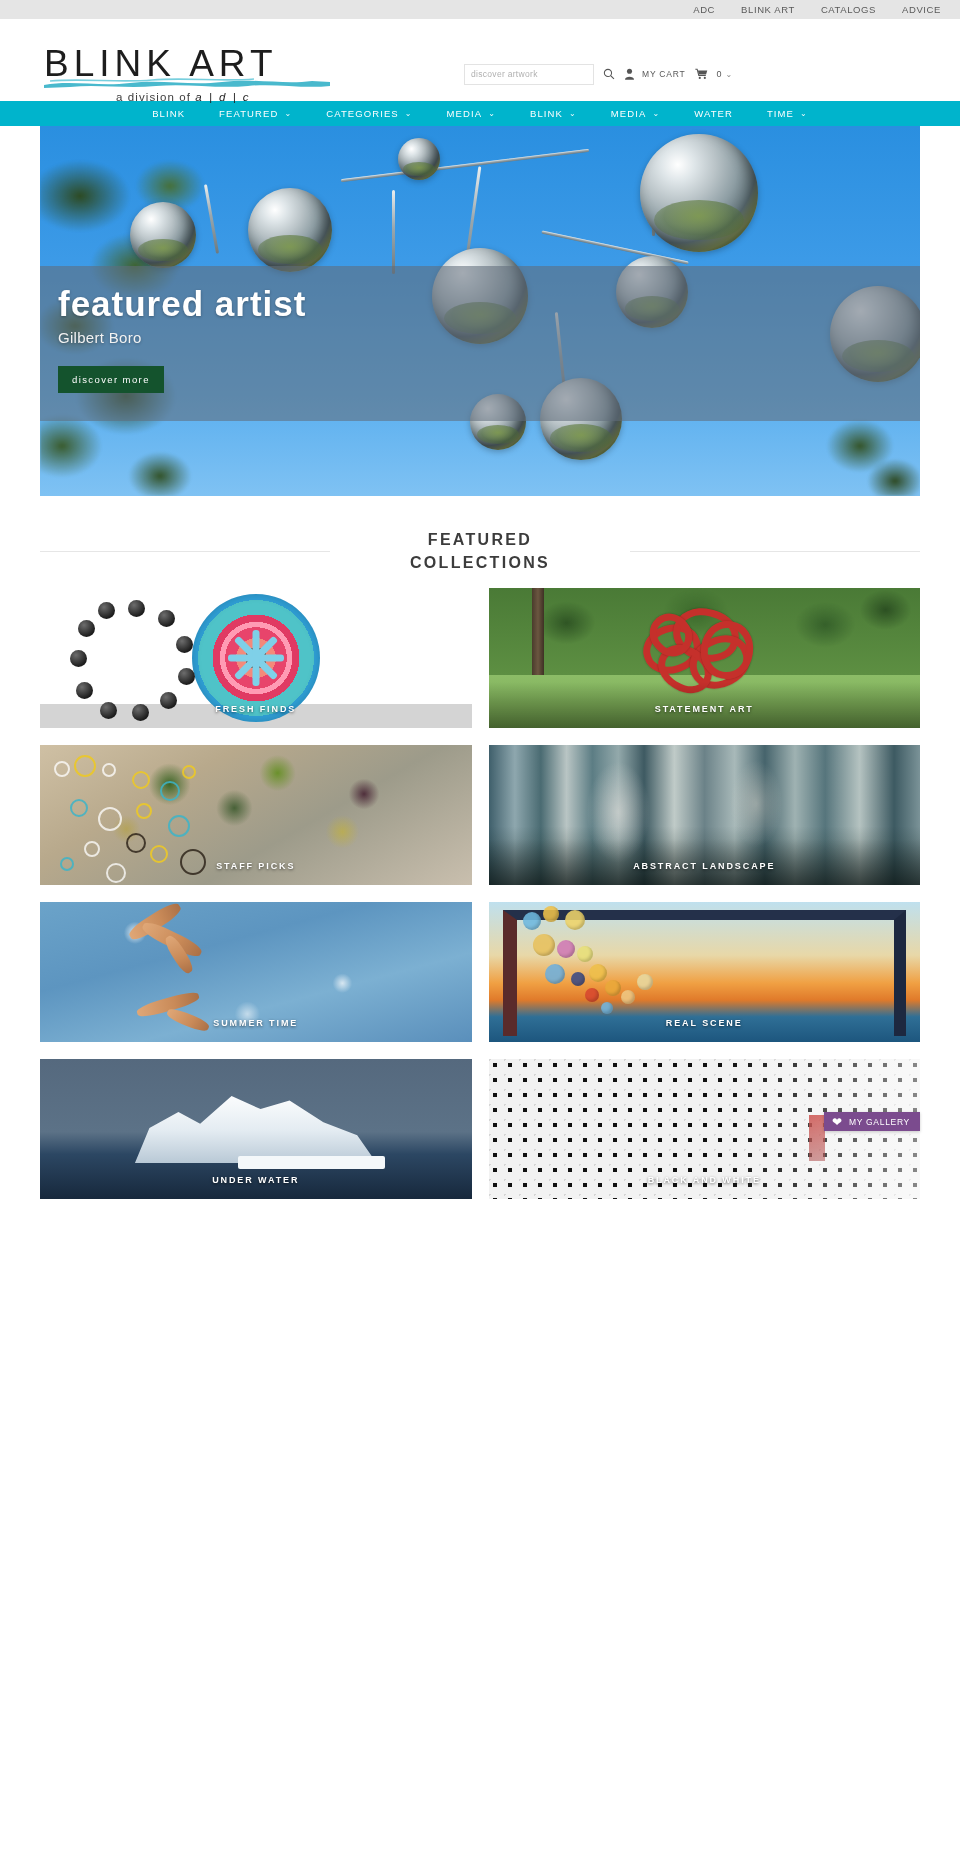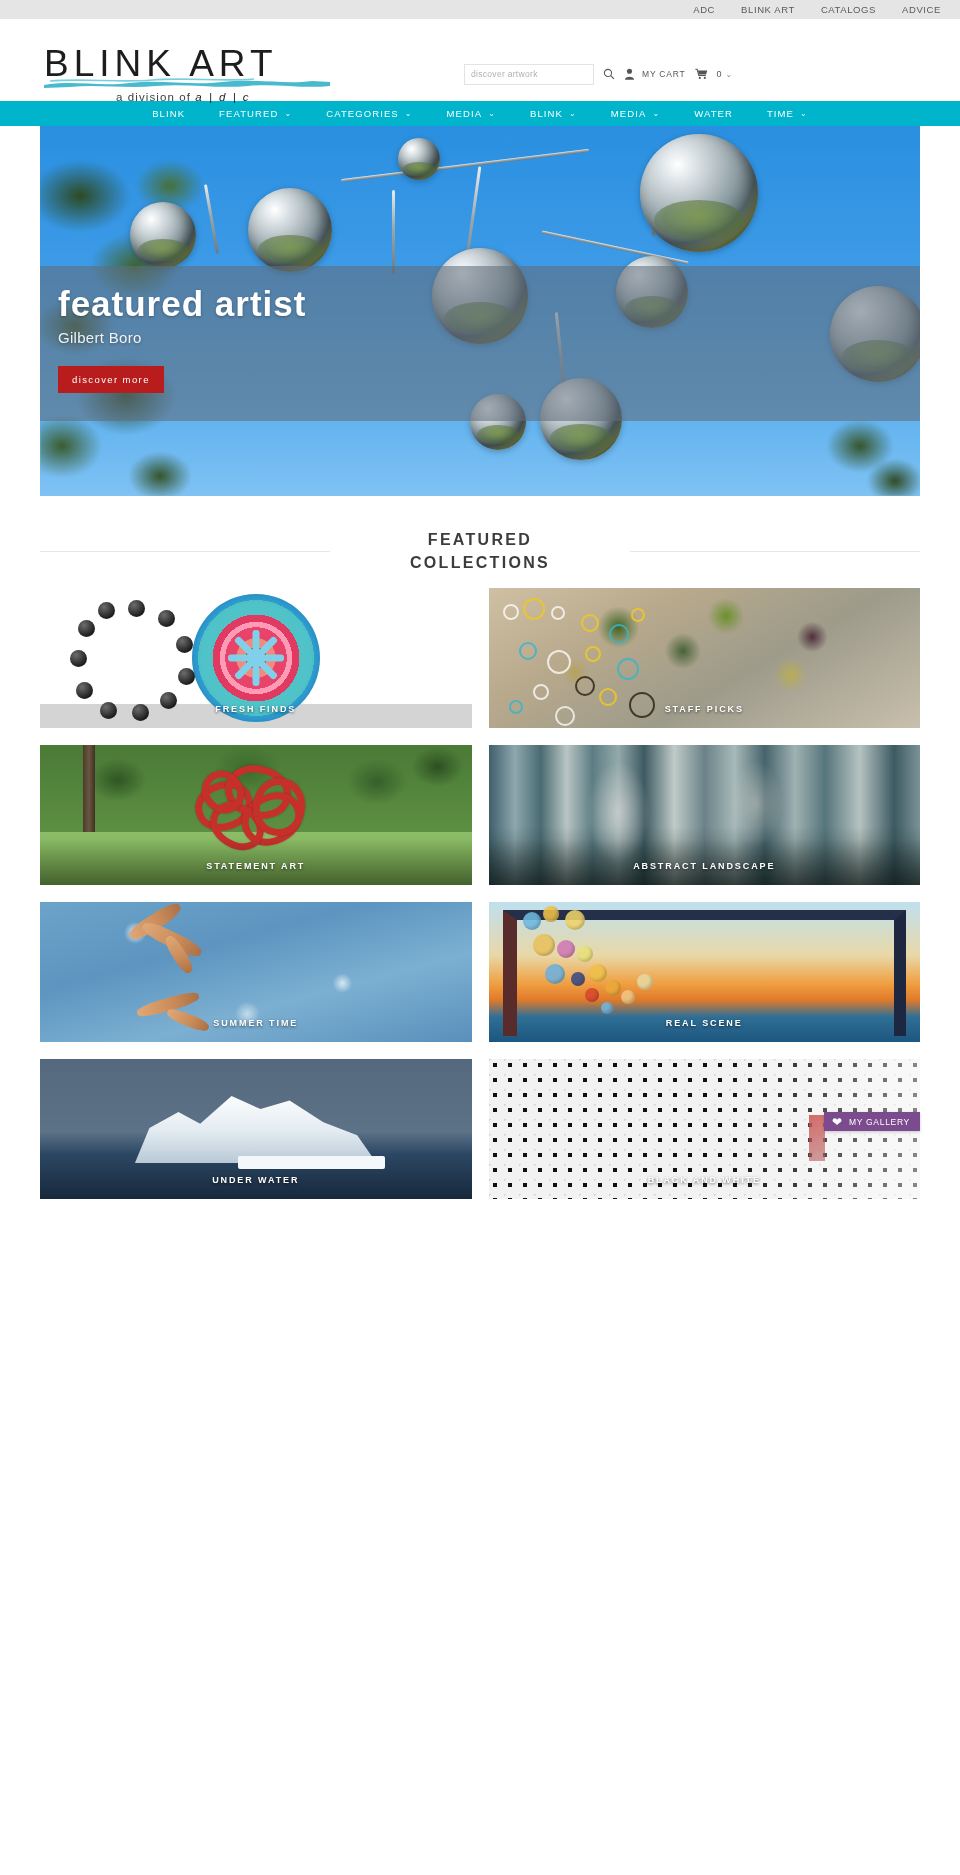--- a/index.html
+++ b/index.html
@@ -234,21 +234,21 @@
   .hero-sub {
     font-size: 15px;
     color: #f2f2f2;
     margin-top: 6px;
     letter-spacing: .3px;
     text-shadow: 0 1px 3px rgba(0,0,0,.3);
   }
   .hero-btn {
     display: inline-block;
     margin-top: 20px;
-    background: #b91c1c;
+    background: #14532d;
     color: #ffffff;
     font-size: 9.5px;
     letter-spacing: 1.4px;
     padding: 8px 14px;
     border: none;
     cursor: pointer;
     font-family: "Liberation Sans", sans-serif;
   }
 
   
@@ -629,20 +629,37 @@
         <div class="dot" style="left:92px;top:116px"></div>
         <div class="dot" style="left:60px;top:114px"></div>
         <div class="dot" style="left:36px;top:94px"></div>
         <div class="dot" style="left:30px;top:62px"></div>
         <div class="dot" style="left:38px;top:32px"></div>
       </div>
       <div class="tile-label">FRESH FINDS</div>
     </div>
 
     <div class="tile">
+      <div class="tile-art art-statement">
+        <div class="trees"></div>
+        <div class="trunk"></div>
+        <div class="knot">
+          <span style="left:0;top:18px;width:58px;height:48px;transform:rotate(-18deg)"></span>
+          <span style="left:30px;top:2px;width:66px;height:52px;transform:rotate(14deg)"></span>
+          <span style="left:46px;top:30px;width:62px;height:50px;transform:rotate(-26deg)"></span>
+          <span style="left:14px;top:40px;width:56px;height:44px;transform:rotate(32deg)"></span>
+          <span style="left:58px;top:14px;width:52px;height:58px;transform:rotate(8deg)"></span>
+          <span style="left:6px;top:8px;width:44px;height:40px;transform:rotate(48deg)"></span>
+        </div>
+      </div>
+      <div class="tile-scrim"></div>
+      <div class="tile-label">STATEMENT ART</div>
+    </div>
+
+    <div class="tile">
       <div class="tile-art art-staff">
         <div class="ring" style="left:14px;top:16px;width:16px;height:16px"></div>
         <div class="ring y" style="left:34px;top:10px;width:22px;height:22px"></div>
         <div class="ring" style="left:62px;top:18px;width:14px;height:14px"></div>
         <div class="ring y" style="left:92px;top:26px;width:18px;height:18px"></div>
         <div class="ring c" style="left:120px;top:36px;width:20px;height:20px"></div>
         <div class="ring y" style="left:142px;top:20px;width:14px;height:14px"></div>
         <div class="ring c" style="left:30px;top:54px;width:18px;height:18px"></div>
         <div class="ring" style="left:58px;top:62px;width:24px;height:24px"></div>
         <div class="ring y" style="left:96px;top:58px;width:16px;height:16px"></div>
@@ -651,37 +668,20 @@
         <div class="ring" style="left:44px;top:96px;width:16px;height:16px"></div>
         <div class="ring y" style="left:110px;top:100px;width:18px;height:18px"></div>
         <div class="ring d" style="left:140px;top:104px;width:26px;height:26px"></div>
         <div class="ring c" style="left:20px;top:112px;width:14px;height:14px"></div>
         <div class="ring" style="left:66px;top:118px;width:20px;height:20px"></div>
       </div>
       <div class="tile-label">STAFF PICKS</div>
     </div>
 
     <div class="tile">
-      <div class="tile-art art-statement">
-        <div class="trees"></div>
-        <div class="trunk"></div>
-        <div class="knot">
-          <span style="left:0;top:18px;width:58px;height:48px;transform:rotate(-18deg)"></span>
-          <span style="left:30px;top:2px;width:66px;height:52px;transform:rotate(14deg)"></span>
-          <span style="left:46px;top:30px;width:62px;height:50px;transform:rotate(-26deg)"></span>
-          <span style="left:14px;top:40px;width:56px;height:44px;transform:rotate(32deg)"></span>
-          <span style="left:58px;top:14px;width:52px;height:58px;transform:rotate(8deg)"></span>
-          <span style="left:6px;top:8px;width:44px;height:40px;transform:rotate(48deg)"></span>
-        </div>
-      </div>
-      <div class="tile-scrim"></div>
-      <div class="tile-label">STATEMENT ART</div>
-    </div>
-
-    <div class="tile">
       <div class="tile-art art-abstract">
         <div class="wash"></div>
       </div>
       <div class="tile-scrim"></div>
       <div class="tile-label">ABSTRACT LANDSCAPE</div>
     </div>
 
     <div class="tile">
       <div class="tile-art art-summer">
         <div class="limb" style="left:86px;top:12px;width:58px;height:15px;transform:rotate(-32deg)"></div>

